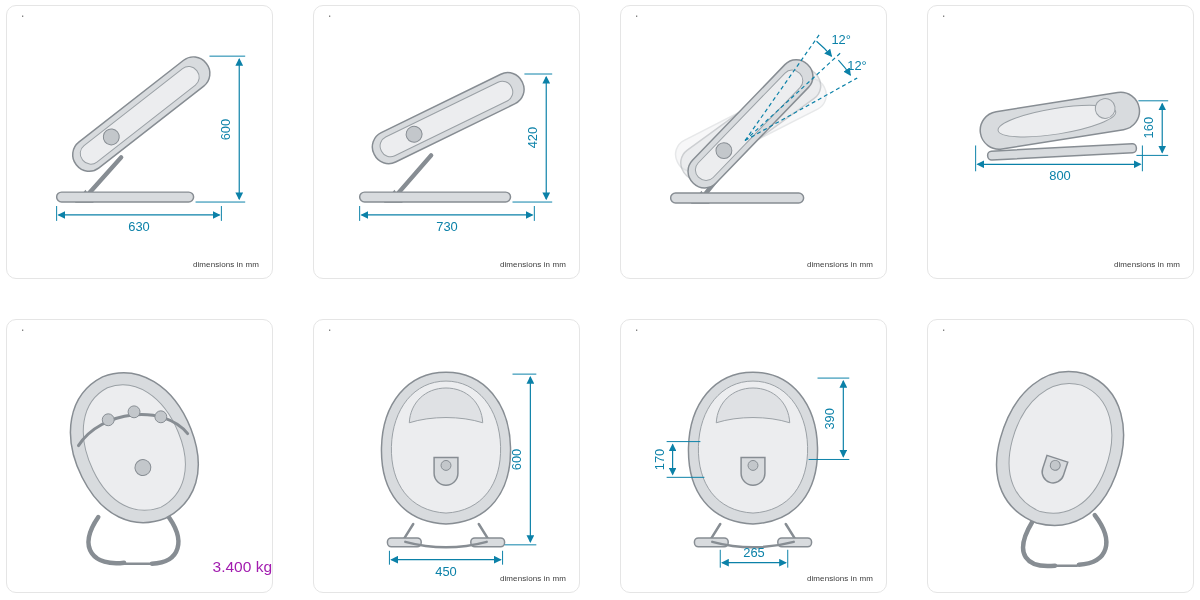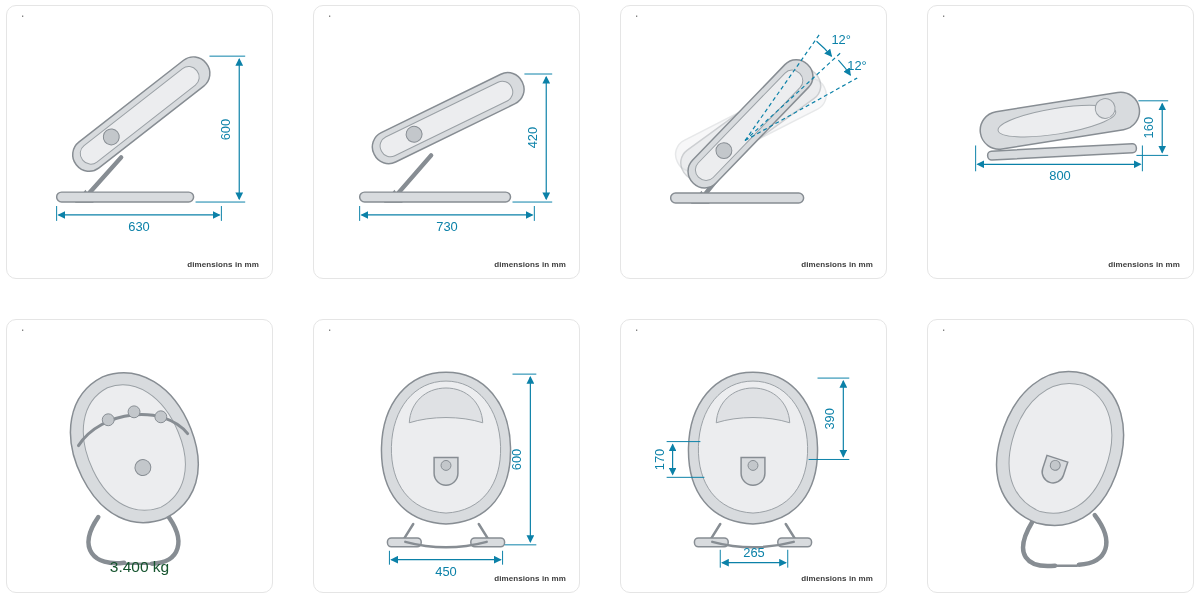--- a/index.html
+++ b/index.html
@@ -3,23 +3,23 @@
 <meta charset="utf-8">
 <style>
   html,body{margin:0;padding:0;background:#ffffff;width:1200px;height:600px;
     font-family:"Liberation Sans",sans-serif;}
   .grid{display:grid;grid-template-columns:repeat(4,1fr);gap:40px;
     width:1200px;box-sizing:border-box;padding:5px 6px;}
   .card{position:relative;height:272px;background:#fff;border:1px solid #e5e5e5;
     border-radius:10px;overflow:hidden;}
   .card svg.art{position:absolute;inset:0;width:100%;height:100%;}
   .corner{position:absolute;top:1px;left:14px;font-size:12px;color:#777;line-height:12px;}
-  .footnote{position:absolute;right:13px;bottom:9px;font-size:8px;color:#3c3c3c;letter-spacing:.1px;font-weight:bold;}
-  .weight{position:absolute;left:0;right:0;bottom:16px;text-align:center;
-    color:#14532d;font-size:15.5px;}
+  .footnote{position:absolute;right:13px;bottom:9px;font-size:8px;color:#3c3c3c;letter-spacing:.1px;}
+  .weight{position:absolute;left:0;right:0;bottom:16px;text-align:right;
+    color:#a21caf;font-size:15.5px;}
   
   .shell{fill:#d8dbde;stroke:#878d93;stroke-width:1.5;}
   .pad{fill:#ecedef;stroke:#9aa0a5;stroke-width:1;}
   .pad2{fill:#dfe1e4;stroke:#9aa0a5;stroke-width:1;}
   .hub{fill:#c3c7cb;stroke:#878d93;stroke-width:1;}
   .toy{fill:#c3c7cb;stroke:#878d93;stroke-width:1;}
   .strut{stroke:#878d93;stroke-width:4.5;fill:none;stroke-linecap:round;}
   .strut2{stroke:#878d93;stroke-width:2.5;fill:none;stroke-linecap:round;}
   .strut3{stroke:#878d93;stroke-width:3;fill:none;stroke-linecap:round;}
   .ghost{opacity:.38;}

